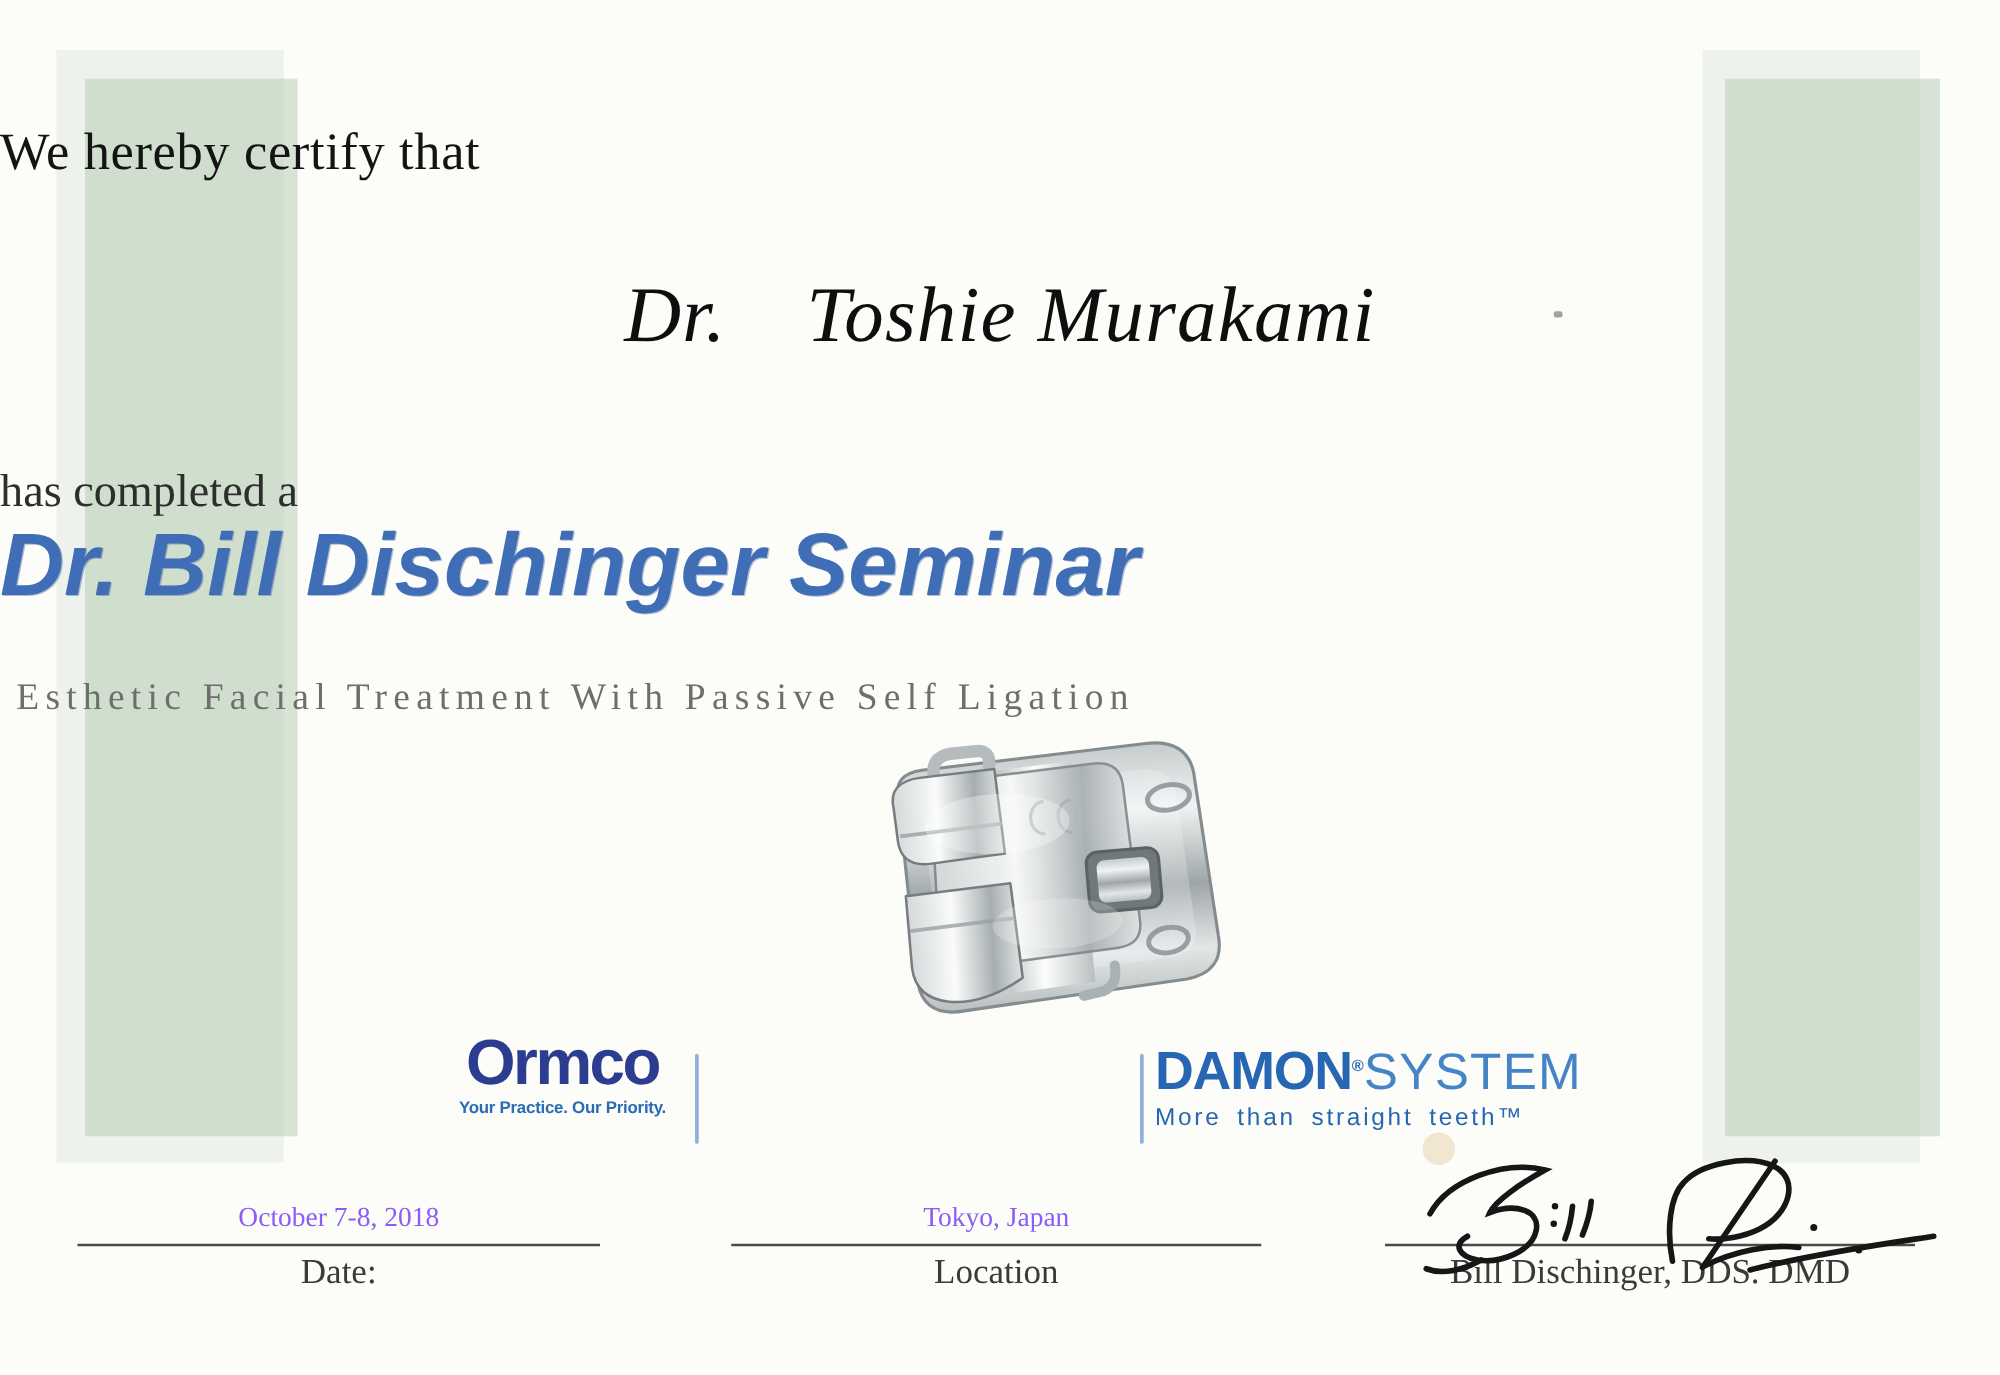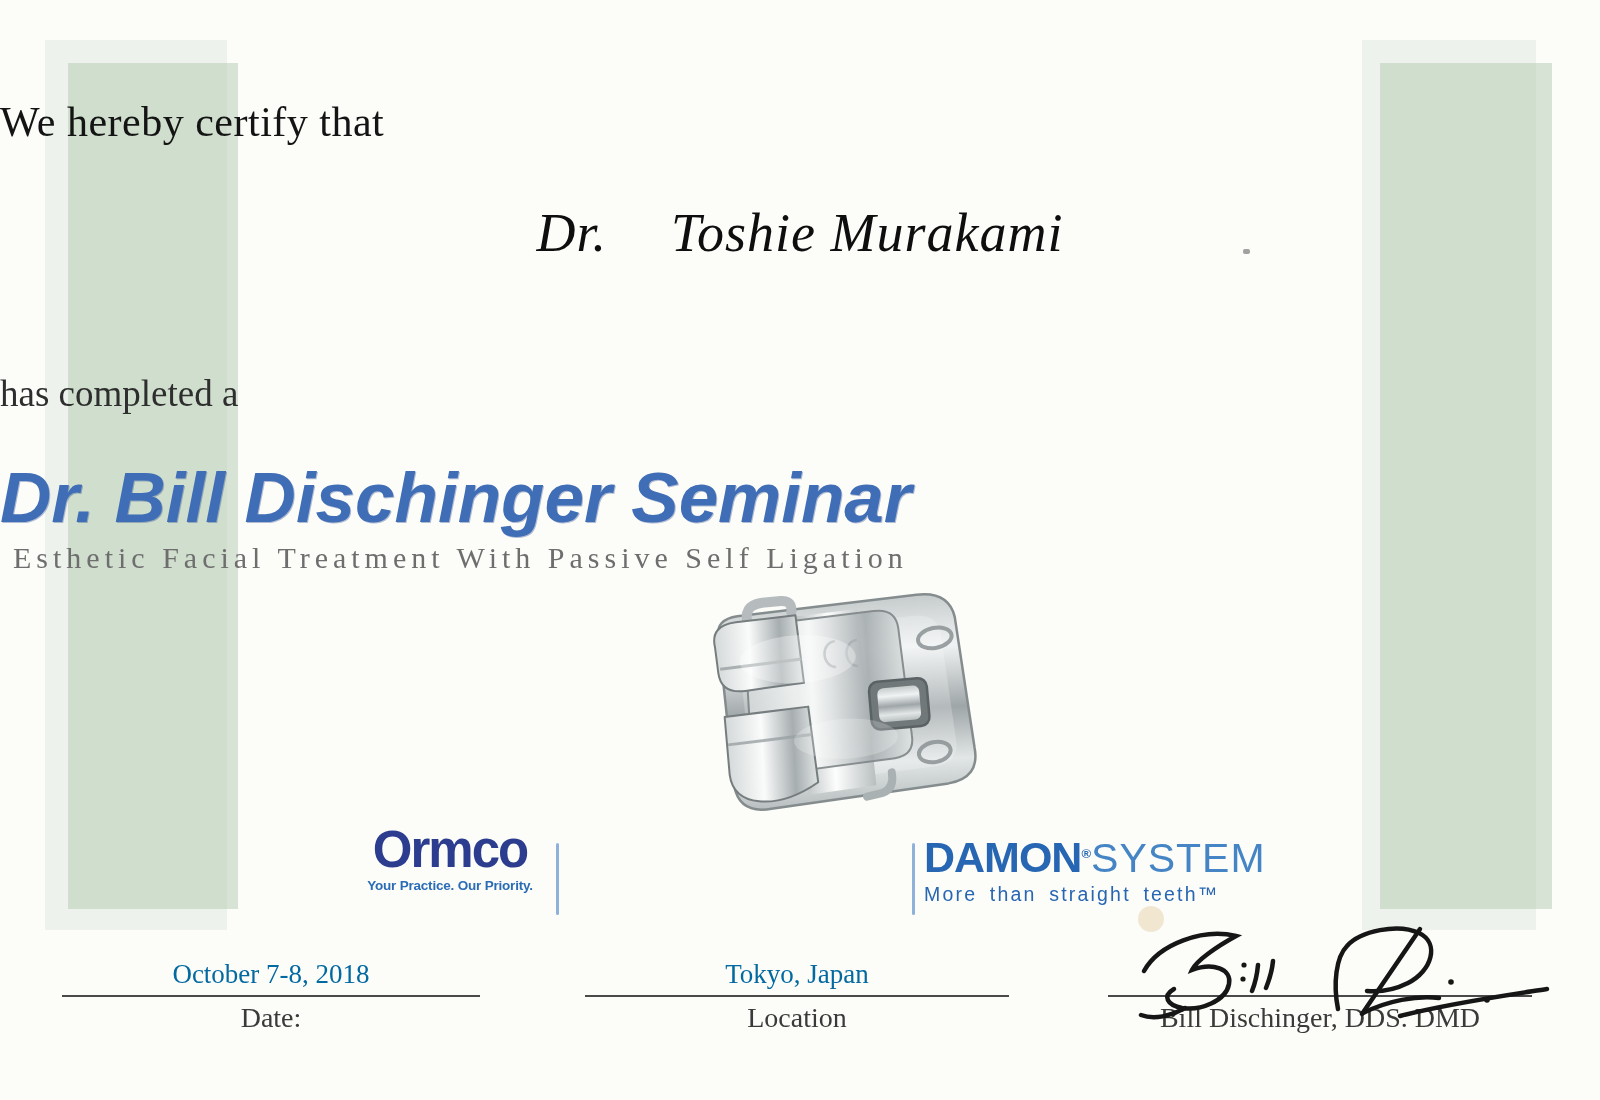--- a/index.html
+++ b/index.html
@@ -14,25 +14,25 @@
   .band.dark{background:rgba(170,198,168,0.45);}
   .band.l-light{left:45px;top:40px;width:182px;height:890px;}
   .band.l-dark{left:68px;top:63px;width:170px;height:846px;}
   .band.r-light{left:1362px;top:40px;width:174px;height:890px;}
   .band.r-dark{left:1380px;top:63px;width:172px;height:846px;}
   .speck{position:absolute;left:1243px;top:249px;width:7px;height:5px;background:#555;opacity:.55;border-radius:2px;}
   .stain{position:absolute;left:1138px;top:906px;width:26px;height:26px;border-radius:50%;background:#ead9b6;opacity:.6;}
 
   .centered{position:absolute;left:0;width:100%;text-align:left;}
   .intro{top:98px;font-size:42px;letter-spacing:.5px;color:#141414;}
-  .name-line{top:202px;display:flex;justify-content:center;align-items:baseline;gap:64px;
-    font-style:italic;font-size:54px;color:#0e0e0e;letter-spacing:1px;}
+  .name-line{top:216px;display:flex;justify-content:center;align-items:baseline;gap:64px;
+    font-style:italic;font-size:63px;color:#0e0e0e;letter-spacing:1px;}
   .completed{top:372px;font-size:37px;color:#2e2e2e;}
   .title{
-    top:457px;font-family:"Liberation Sans",sans-serif;font-weight:bold;font-style:italic;
+    top:412px;font-family:"Liberation Sans",sans-serif;font-weight:bold;font-style:italic;
     font-size:71px;color:#3f6db6;letter-spacing:0;
     text-shadow:1px 1px 0 rgba(38,70,140,.35);
   }
   .subtitle{top:541px;font-size:30px;letter-spacing:5px;color:#6e6e6e;margin-left:13px;}
 
   .bracket{position:absolute;left:652px;top:590px;}
   .ormco{position:absolute;left:360px;top:824px;width:180px;text-align:center;
     font-family:"Liberation Sans",sans-serif;}
   .ormco-word{font-size:51px;font-weight:bold;letter-spacing:-2px;color:#2c3d8f;line-height:1.0;}
   .ormco-tag{font-size:13.5px;font-weight:bold;letter-spacing:-.2px;color:#2a6cb6;margin-top:3px;}
@@ -52,21 +52,21 @@
   .damon{position:absolute;left:924px;top:836px;width:310px;font-family:"Liberation Sans",sans-serif;}
   .damon-line1{white-space:nowrap;line-height:1;}
   .damon-word{font-size:43px;font-weight:bold;color:#2766b2;letter-spacing:-1px;}
   .damon-reg{font-size:13px;color:#2766b2;vertical-align:14px;font-weight:bold;}
   .damon-system{font-size:41px;font-weight:normal;color:#4585c6;letter-spacing:1px;margin-top:48px;}
   .damon-tag{margin-top:4px;font-size:19.5px;font-weight:normal;color:#2766b2;
     letter-spacing:2.2px;word-spacing:5px;}
 
   
   .field{position:absolute;text-align:center;}
-  .field .value{font-size:27px;color:#0369a1;height:38px;line-height:36px;}
+  .field .value{font-size:22px;color:#8b5cf6;height:38px;line-height:36px;}
   .field .rule{border-top:2px solid #4a4a4a;margin-top:1px;}
   .field .label{font-size:28px;color:#3a3a3a;padding-top:5px;}
   .f-date{left:62px;top:956px;width:418px;}
   .f-loc{left:585px;top:956px;width:424px;}
   .f-sig{left:1108px;top:956px;width:424px;}
   .signature{position:absolute;left:1095px;top:908px;}
 </style>
 </head>
 <body>
 

